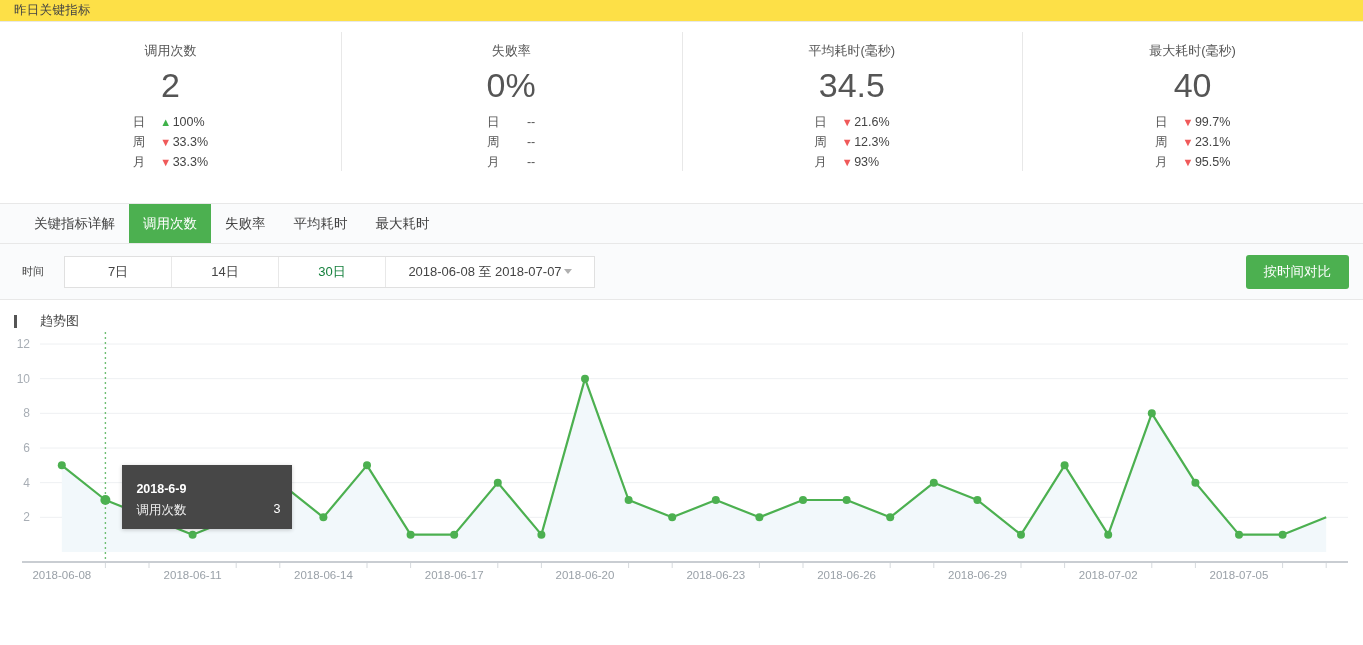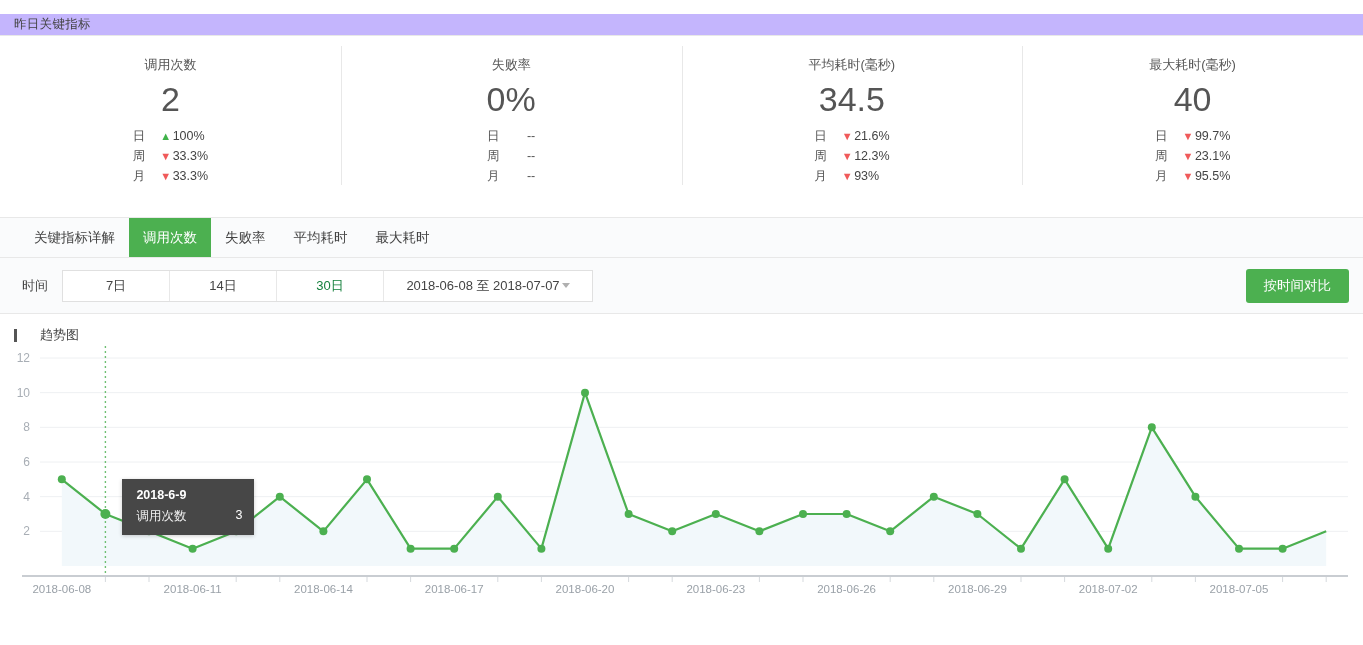--- a/index.html
+++ b/index.html
@@ -7,25 +7,24 @@
     width: 1363px; height: 645px;
     font-family: "Liberation Sans", "DejaVu Sans", sans-serif;
     background: #ffffff;
     color: #333;
     overflow: hidden;
   }
 
   
   .topbar {
     height: 22px;
-    background: #c4b5fd;
+    background: #fde047;
     border-bottom: 1px solid #e8e8e8;
     display: flex; align-items: center;
     padding-left: 14px;
-    margin-top: 14px;
   }
   .topbar-title { font-size: 12.5px; color: #444; letter-spacing: .3px; }
 
   
   .metrics {
     height: 182px;
     display: flex;
     border-bottom: 1px solid #e8e8e8;
     background: #fff;
   }
@@ -73,21 +72,21 @@
   .tab.active { background: #4cb050; color: #fff; }
 
   
   .filterbar {
     height: 56px;
     display: flex; align-items: center;
     background: #fafbfc;
     border-bottom: 1px solid #e8e8e8;
     padding: 0 14px 0 22px;
   }
-  .filter-label { font-size: 13px; color: #444; margin-right: 14px; }
+  .filter-label { font-size: 11px; color: #444; margin-right: 20px; }
   .seg {
     display: flex;
     height: 32px;
     border: 1px solid #e0e0e0;
     background: #fff;
   }
   .seg-item {
     display: flex; align-items: center; justify-content: center;
     width: 107px;
     font-size: 13px;
@@ -131,22 +130,22 @@
   }
   .chart-head .bar { width: 3px; height: 13px; background: #555; }
   .chart-head .txt { font-size: 13px; color: #444; }
   .chart-wrap { position: relative; width: 1363px; height: 265px; }
   .chart-svg { display: block; }
 
   .tooltip {
     position: absolute;
     background: #474747;
     color: #fff;
-    padding: 9px 12px 10px 14px;
-    width: 132px;
+    padding: 17px 12px 10px 14px;
+    width: 170px;
     box-shadow: 0 1px 4px rgba(0,0,0,.2);
     pointer-events: none;
   }
   .tt-title { font-size: 12.5px; font-weight: bold; margin-bottom: 6px; }
   .tt-row { display: flex; justify-content: space-between; font-size: 12.5px; }
   .tt-name { color: #f0f0f0; }
   .tt-val { color: #fff; }
 </style>
 </head>
 <body>

